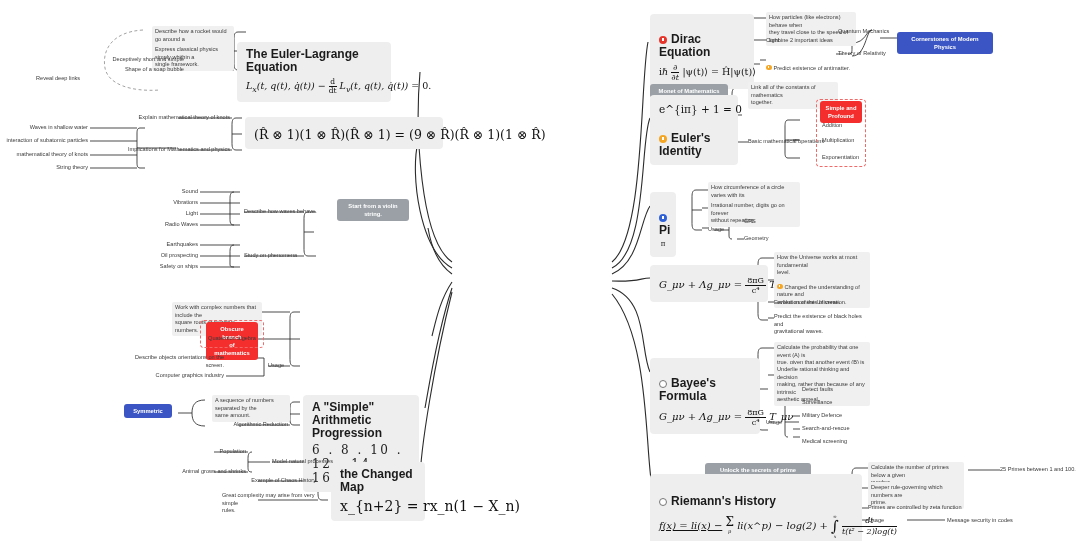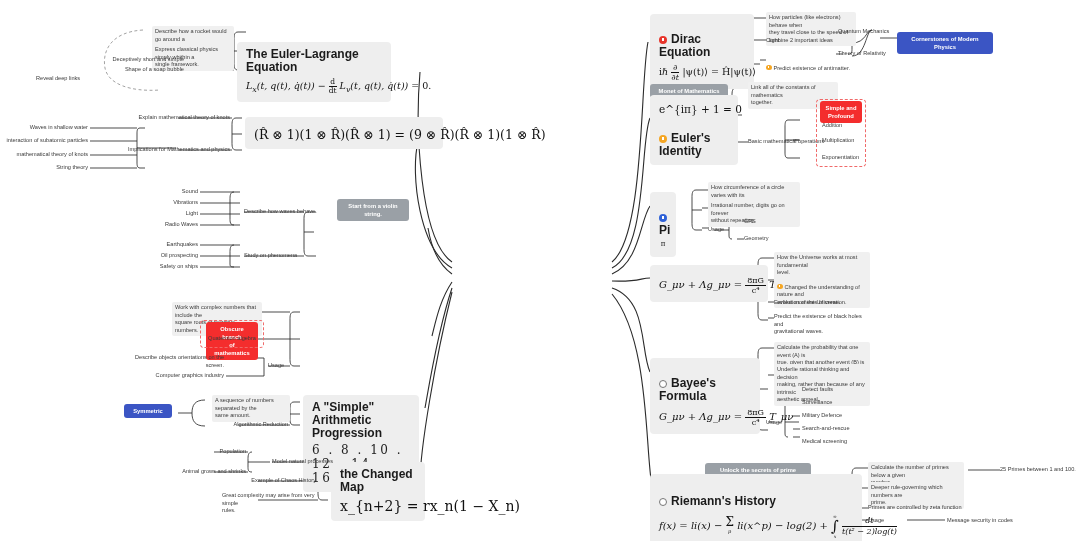--- a/index.html
+++ b/index.html
@@ -386,21 +386,21 @@
   <div class="leaf" style="left:802px; top:412px;">Military Defence</div>
   <div class="leaf" style="left:802px; top:425px;">Search-and-rescue</div>
   <div class="leaf" style="left:802px; top:438px;">Medical screening</div>
 
   <div class="badge grey" style="left:705px; top:463px; width:106px;">Unlock the secrets of prime numbers</div>
   <div class="node topic" style="left:650px; top:474px; width:212px; padding-top:8px;">
     <div class="t-title">
       <span class="dot-circ"></span><span>Riemann's History</span>
     </div>
     <div class="formula" style="font-size:10px; margin-top:5px;">
-      <span style="font-style:italic;">f(x) = li(x) −</span>
+      <span style="font-style:italic;text-decoration:underline;">f(x) = li(x) −</span>
       <span style="display:inline-block;text-align:center;vertical-align:middle;line-height:9px;">
         <span style="display:block;font-size:12px;">Σ</span><span style="display:block;font-size:5px;font-style:italic;">p</span>
       </span>
       <span style="font-style:italic;">li(x^p) − log(2) +</span>
       <span style="display:inline-block;text-align:center;vertical-align:middle;line-height:7px;">
         <span style="display:block;font-size:4.5px;">∞</span><span style="display:block;font-size:15px;line-height:13px;">∫</span><span style="display:block;font-size:4.5px;font-style:italic;">x</span>
       </span>
       <span style="display:inline-block;text-align:center;vertical-align:middle;font-size:8px;line-height:10px;font-style:italic;">
         <span style="display:block;border-bottom:1px solid #111;padding:0 2px;">dt</span><span style="display:block;">t(t² − 2)log(t)</span>
       </span>

